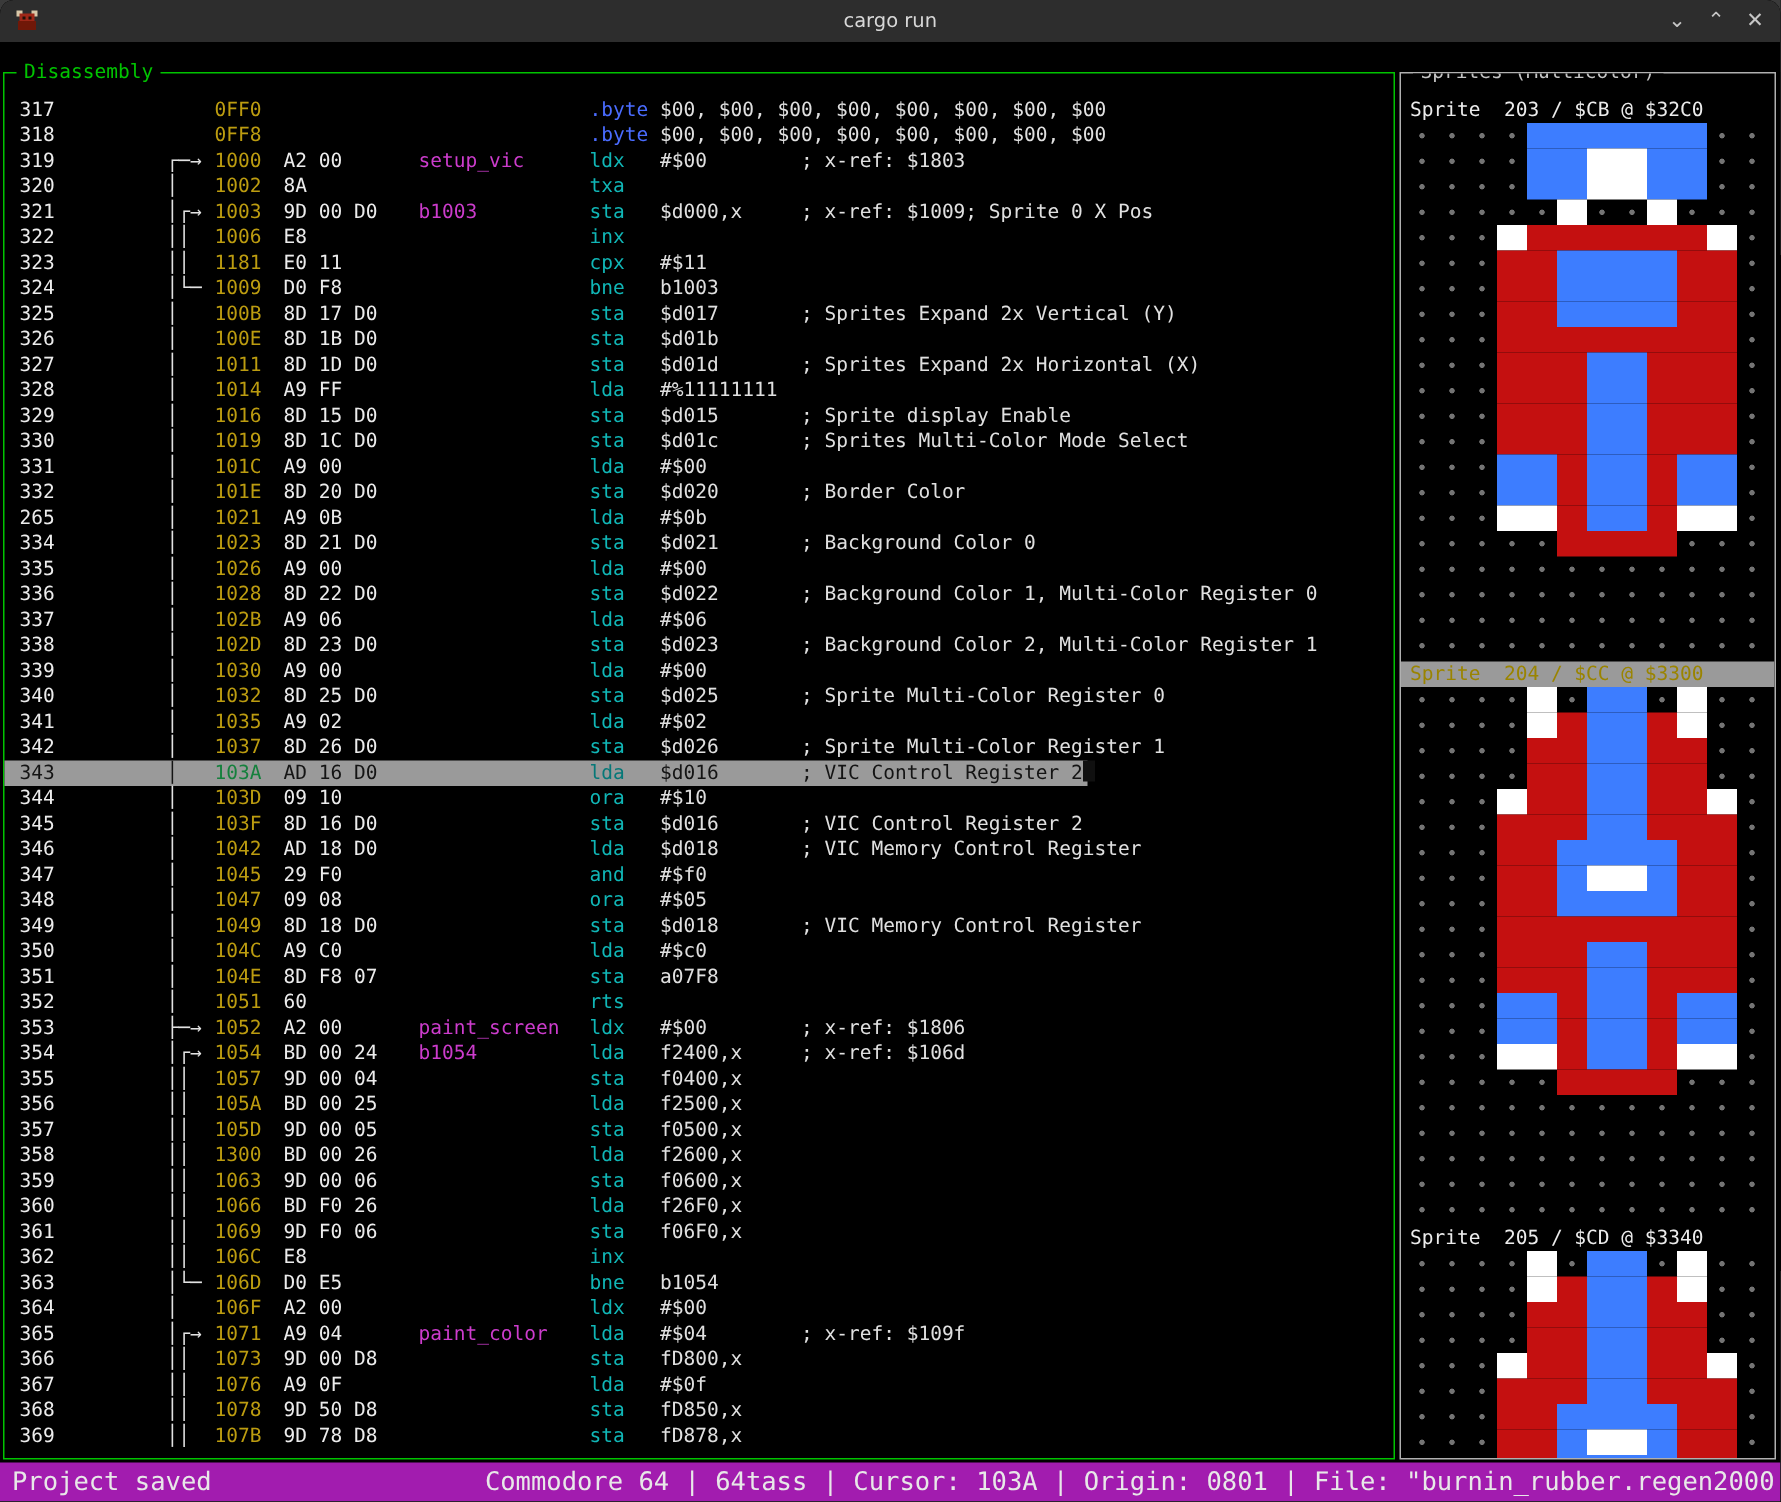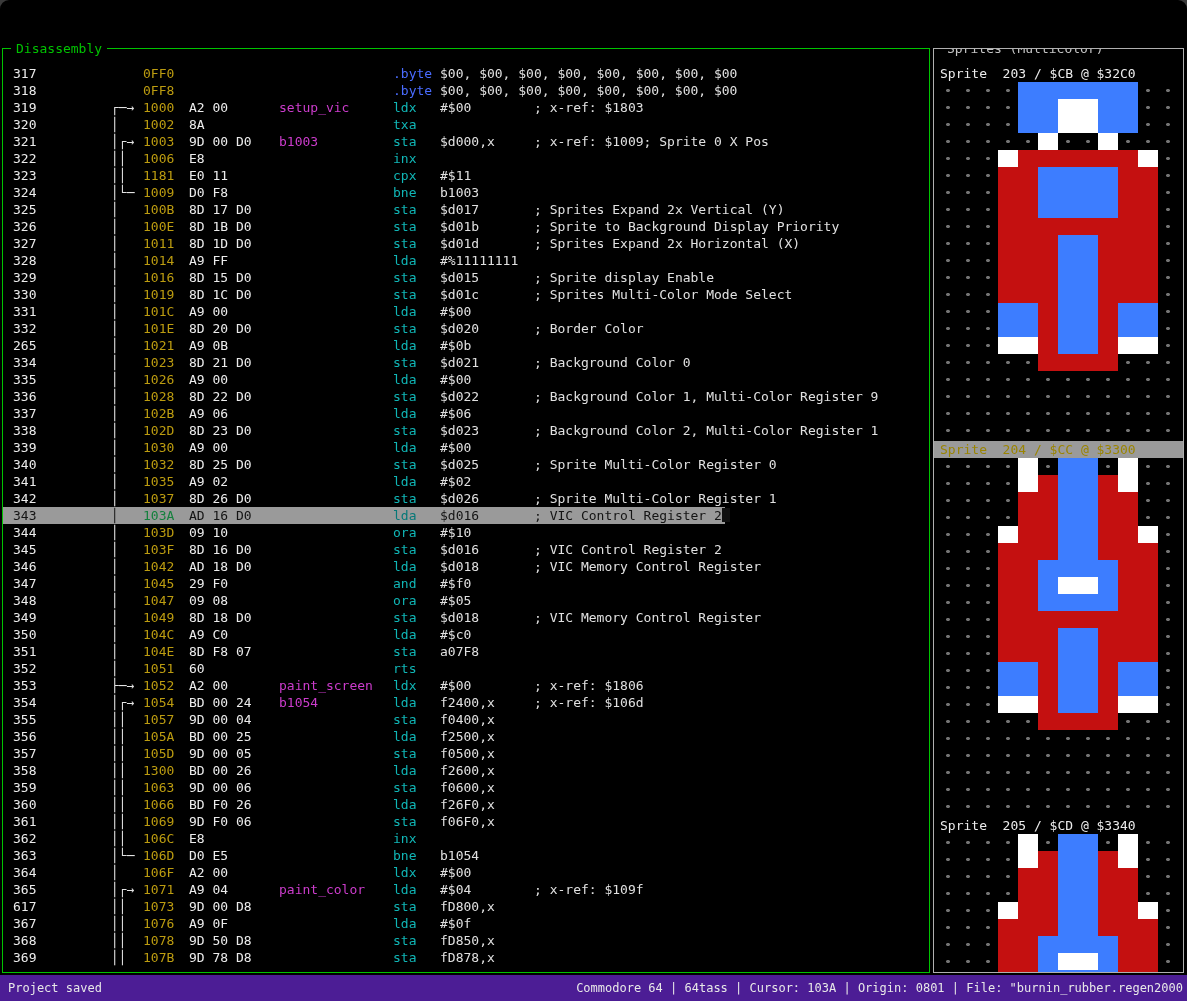--- a/index.html
+++ b/index.html
@@ -48,57 +48,73 @@
   .hl .c-mnem{color:#067878}
   .cursor{display:inline-block;width:8px;height:14px;background:#101010;vertical-align:-2px}
   
   #sprites-list{padding-top:16px;font-size:13px}
   .sprite-header{height:17px;line-height:17px;color:#ececec;padding-left:6px;white-space:pre}
   .sprite-header.sel{background:var(--highlight-bg,#9a9a9a);color:var(--selected-header-text,#9a8400)}
   .sprite-grid{display:grid;grid-template-columns:repeat(12,20px);grid-auto-rows:17px;margin:0 0 2px 4px}
   .px-dot{background-image:radial-gradient(circle,#747474 1.6px,transparent 2px);
     background-repeat:no-repeat;background-position:center}
   
-  #statusbar{position:absolute;left:0;right:0;bottom:0;height:26px;background:#4c1d95;
-    color:#e8e8e8;font-size:12px;line-height:26px}
+  #statusbar{position:absolute;left:0;right:0;bottom:0;height:26px;background:#a21caf;
+    color:#e8e8e8;font-size:17px;line-height:26px}
   #status-left{position:absolute;left:8px;white-space:pre}
   #status-right{position:absolute;right:4px;white-space:pre}
 </style>
 </head>
 <body>
 
 <div id="window">
 
+  <div id="titlebar">
+    <svg id="app-icon" viewBox="0 0 16 16" xmlns="http://www.w3.org/2000/svg">
+      <rect x="1" y="1" width="4" height="4" fill="#d8c8a8"></rect>
+      <rect x="11" y="1" width="4" height="4" fill="#d8c8a8"></rect>
+      <rect x="3" y="3" width="10" height="6" fill="#a02818"></rect>
+      <rect x="2" y="8" width="12" height="6" fill="#701808"></rect>
+      <rect x="5" y="5" width="2" height="2" fill="#201008"></rect>
+      <rect x="9" y="5" width="2" height="2" fill="#201008"></rect>
+    </svg>
+    <span class="title">cargo run</span>
+    <span id="window-controls">
+        <span class="win-btn">⌄</span>
+        <span class="win-btn">⌃</span>
+        <span class="win-btn">✕</span>
+      </span>
+  </div>
 
 
   <div id="content">
 
     <section class="panel" id="disasm">
       <span class="panel-title">Disassembly</span>
       <div id="disasm-rows">
           <div class="drow"><span class="c-num">317</span><span class="c-arrow"></span><span class="c-addr">0FF0</span><span class="c-bytes"></span><span class="c-label"></span><span class="c-mnem directive">.byte</span><span class="c-op">$00, $00, $00, $00, $00, $00, $00, $00</span><span class="c-comment"></span></div>
           <div class="drow"><span class="c-num">318</span><span class="c-arrow"></span><span class="c-addr">0FF8</span><span class="c-bytes"></span><span class="c-label"></span><span class="c-mnem directive">.byte</span><span class="c-op">$00, $00, $00, $00, $00, $00, $00, $00</span><span class="c-comment"></span></div>
           <div class="drow"><span class="c-num">319</span><span class="c-arrow">┌─→</span><span class="c-addr">1000</span><span class="c-bytes">A2 00</span><span class="c-label">setup_vic</span><span class="c-mnem">ldx</span><span class="c-op">#$00</span><span class="c-comment">; x-ref: $1803</span></div>
           <div class="drow"><span class="c-num">320</span><span class="c-arrow">│  </span><span class="c-addr">1002</span><span class="c-bytes">8A</span><span class="c-label"></span><span class="c-mnem">txa</span><span class="c-op"></span><span class="c-comment"></span></div>
           <div class="drow"><span class="c-num">321</span><span class="c-arrow">│┌→</span><span class="c-addr">1003</span><span class="c-bytes">9D 00 D0</span><span class="c-label">b1003</span><span class="c-mnem">sta</span><span class="c-op">$d000,x</span><span class="c-comment">; x-ref: $1009; Sprite 0 X Pos</span></div>
           <div class="drow"><span class="c-num">322</span><span class="c-arrow">││ </span><span class="c-addr">1006</span><span class="c-bytes">E8</span><span class="c-label"></span><span class="c-mnem">inx</span><span class="c-op"></span><span class="c-comment"></span></div>
           <div class="drow"><span class="c-num">323</span><span class="c-arrow">││ </span><span class="c-addr">1181</span><span class="c-bytes">E0 11</span><span class="c-label"></span><span class="c-mnem">cpx</span><span class="c-op">#$11</span><span class="c-comment"></span></div>
           <div class="drow"><span class="c-num">324</span><span class="c-arrow">│└─</span><span class="c-addr">1009</span><span class="c-bytes">D0 F8</span><span class="c-label"></span><span class="c-mnem">bne</span><span class="c-op">b1003</span><span class="c-comment"></span></div>
           <div class="drow"><span class="c-num">325</span><span class="c-arrow">│  </span><span class="c-addr">100B</span><span class="c-bytes">8D 17 D0</span><span class="c-label"></span><span class="c-mnem">sta</span><span class="c-op">$d017</span><span class="c-comment">; Sprites Expand 2x Vertical (Y)</span></div>
-          <div class="drow"><span class="c-num">326</span><span class="c-arrow">│  </span><span class="c-addr">100E</span><span class="c-bytes">8D 1B D0</span><span class="c-label"></span><span class="c-mnem">sta</span><span class="c-op">$d01b</span><span class="c-comment">; Sprite to Background Display Priority</span></div>
+          <div class="drow"><span class="c-num">326</span><span class="c-arrow">│  </span><span class="c-addr">100E</span><span class="c-bytes">8D 1B D0</span><span class="c-label"></span><span class="c-mnem">sta</span><span class="c-op">$d01b</span></div>
           <div class="drow"><span class="c-num">327</span><span class="c-arrow">│  </span><span class="c-addr">1011</span><span class="c-bytes">8D 1D D0</span><span class="c-label"></span><span class="c-mnem">sta</span><span class="c-op">$d01d</span><span class="c-comment">; Sprites Expand 2x Horizontal (X)</span></div>
           <div class="drow"><span class="c-num">328</span><span class="c-arrow">│  </span><span class="c-addr">1014</span><span class="c-bytes">A9 FF</span><span class="c-label"></span><span class="c-mnem">lda</span><span class="c-op">#%11111111</span><span class="c-comment"></span></div>
           <div class="drow"><span class="c-num">329</span><span class="c-arrow">│  </span><span class="c-addr">1016</span><span class="c-bytes">8D 15 D0</span><span class="c-label"></span><span class="c-mnem">sta</span><span class="c-op">$d015</span><span class="c-comment">; Sprite display Enable</span></div>
           <div class="drow"><span class="c-num">330</span><span class="c-arrow">│  </span><span class="c-addr">1019</span><span class="c-bytes">8D 1C D0</span><span class="c-label"></span><span class="c-mnem">sta</span><span class="c-op">$d01c</span><span class="c-comment">; Sprites Multi-Color Mode Select</span></div>
           <div class="drow"><span class="c-num">331</span><span class="c-arrow">│  </span><span class="c-addr">101C</span><span class="c-bytes">A9 00</span><span class="c-label"></span><span class="c-mnem">lda</span><span class="c-op">#$00</span><span class="c-comment"></span></div>
           <div class="drow"><span class="c-num">332</span><span class="c-arrow">│  </span><span class="c-addr">101E</span><span class="c-bytes">8D 20 D0</span><span class="c-label"></span><span class="c-mnem">sta</span><span class="c-op">$d020</span><span class="c-comment">; Border Color</span></div>
           <div class="drow"><span class="c-num">265</span><span class="c-arrow">│  </span><span class="c-addr">1021</span><span class="c-bytes">A9 0B</span><span class="c-label"></span><span class="c-mnem">lda</span><span class="c-op">#$0b</span><span class="c-comment"></span></div>
           <div class="drow"><span class="c-num">334</span><span class="c-arrow">│  </span><span class="c-addr">1023</span><span class="c-bytes">8D 21 D0</span><span class="c-label"></span><span class="c-mnem">sta</span><span class="c-op">$d021</span><span class="c-comment">; Background Color 0</span></div>
           <div class="drow"><span class="c-num">335</span><span class="c-arrow">│  </span><span class="c-addr">1026</span><span class="c-bytes">A9 00</span><span class="c-label"></span><span class="c-mnem">lda</span><span class="c-op">#$00</span><span class="c-comment"></span></div>
-          <div class="drow"><span class="c-num">336</span><span class="c-arrow">│  </span><span class="c-addr">1028</span><span class="c-bytes">8D 22 D0</span><span class="c-label"></span><span class="c-mnem">sta</span><span class="c-op">$d022</span><span class="c-comment">; Background Color 1, Multi-Color Register 9</span></div>
+          <div class="drow"><span class="c-num">336</span><span class="c-arrow">│  </span><span class="c-addr">1028</span><span class="c-bytes">8D 22 D0</span><span class="c-label"></span><span class="c-mnem">sta</span><span class="c-op">$d022</span><span class="c-comment">; Background Color 1, Multi-Color Register 0</span></div>
           <div class="drow"><span class="c-num">337</span><span class="c-arrow">│  </span><span class="c-addr">102B</span><span class="c-bytes">A9 06</span><span class="c-label"></span><span class="c-mnem">lda</span><span class="c-op">#$06</span><span class="c-comment"></span></div>
           <div class="drow"><span class="c-num">338</span><span class="c-arrow">│  </span><span class="c-addr">102D</span><span class="c-bytes">8D 23 D0</span><span class="c-label"></span><span class="c-mnem">sta</span><span class="c-op">$d023</span><span class="c-comment">; Background Color 2, Multi-Color Register 1</span></div>
           <div class="drow"><span class="c-num">339</span><span class="c-arrow">│  </span><span class="c-addr">1030</span><span class="c-bytes">A9 00</span><span class="c-label"></span><span class="c-mnem">lda</span><span class="c-op">#$00</span><span class="c-comment"></span></div>
           <div class="drow"><span class="c-num">340</span><span class="c-arrow">│  </span><span class="c-addr">1032</span><span class="c-bytes">8D 25 D0</span><span class="c-label"></span><span class="c-mnem">sta</span><span class="c-op">$d025</span><span class="c-comment">; Sprite Multi-Color Register 0</span></div>
           <div class="drow"><span class="c-num">341</span><span class="c-arrow">│  </span><span class="c-addr">1035</span><span class="c-bytes">A9 02</span><span class="c-label"></span><span class="c-mnem">lda</span><span class="c-op">#$02</span><span class="c-comment"></span></div>
           <div class="drow"><span class="c-num">342</span><span class="c-arrow">│  </span><span class="c-addr">1037</span><span class="c-bytes">8D 26 D0</span><span class="c-label"></span><span class="c-mnem">sta</span><span class="c-op">$d026</span><span class="c-comment">; Sprite Multi-Color Register 1</span></div>
           <div class="drow hl"><span class="c-num">343</span><span class="c-arrow">│  </span><span class="c-addr">103A</span><span class="c-bytes">AD 16 D0</span><span class="c-label"></span><span class="c-mnem">lda</span><span class="c-op">$d016</span><span class="c-comment">; VIC Control Register 2<span class="cursor"></span></span></div>
           <div class="drow"><span class="c-num">344</span><span class="c-arrow">│  </span><span class="c-addr">103D</span><span class="c-bytes">09 10</span><span class="c-label"></span><span class="c-mnem">ora</span><span class="c-op">#$10</span><span class="c-comment"></span></div>
           <div class="drow"><span class="c-num">345</span><span class="c-arrow">│  </span><span class="c-addr">103F</span><span class="c-bytes">8D 16 D0</span><span class="c-label"></span><span class="c-mnem">sta</span><span class="c-op">$d016</span><span class="c-comment">; VIC Control Register 2</span></div>
           <div class="drow"><span class="c-num">346</span><span class="c-arrow">│  </span><span class="c-addr">1042</span><span class="c-bytes">AD 18 D0</span><span class="c-label"></span><span class="c-mnem">lda</span><span class="c-op">$d018</span><span class="c-comment">; VIC Memory Control Register</span></div>
@@ -114,21 +130,21 @@
           <div class="drow"><span class="c-num">356</span><span class="c-arrow">││ </span><span class="c-addr">105A</span><span class="c-bytes">BD 00 25</span><span class="c-label"></span><span class="c-mnem">lda</span><span class="c-op">f2500,x</span><span class="c-comment"></span></div>
           <div class="drow"><span class="c-num">357</span><span class="c-arrow">││ </span><span class="c-addr">105D</span><span class="c-bytes">9D 00 05</span><span class="c-label"></span><span class="c-mnem">sta</span><span class="c-op">f0500,x</span><span class="c-comment"></span></div>
           <div class="drow"><span class="c-num">358</span><span class="c-arrow">││ </span><span class="c-addr">1300</span><span class="c-bytes">BD 00 26</span><span class="c-label"></span><span class="c-mnem">lda</span><span class="c-op">f2600,x</span><span class="c-comment"></span></div>
           <div class="drow"><span class="c-num">359</span><span class="c-arrow">││ </span><span class="c-addr">1063</span><span class="c-bytes">9D 00 06</span><span class="c-label"></span><span class="c-mnem">sta</span><span class="c-op">f0600,x</span><span class="c-comment"></span></div>
           <div class="drow"><span class="c-num">360</span><span class="c-arrow">││ </span><span class="c-addr">1066</span><span class="c-bytes">BD F0 26</span><span class="c-label"></span><span class="c-mnem">lda</span><span class="c-op">f26F0,x</span><span class="c-comment"></span></div>
           <div class="drow"><span class="c-num">361</span><span class="c-arrow">││ </span><span class="c-addr">1069</span><span class="c-bytes">9D F0 06</span><span class="c-label"></span><span class="c-mnem">sta</span><span class="c-op">f06F0,x</span><span class="c-comment"></span></div>
           <div class="drow"><span class="c-num">362</span><span class="c-arrow">││ </span><span class="c-addr">106C</span><span class="c-bytes">E8</span><span class="c-label"></span><span class="c-mnem">inx</span><span class="c-op"></span><span class="c-comment"></span></div>
           <div class="drow"><span class="c-num">363</span><span class="c-arrow">│└─</span><span class="c-addr">106D</span><span class="c-bytes">D0 E5</span><span class="c-label"></span><span class="c-mnem">bne</span><span class="c-op">b1054</span><span class="c-comment"></span></div>
           <div class="drow"><span class="c-num">364</span><span class="c-arrow">│  </span><span class="c-addr">106F</span><span class="c-bytes">A2 00</span><span class="c-label"></span><span class="c-mnem">ldx</span><span class="c-op">#$00</span><span class="c-comment"></span></div>
           <div class="drow"><span class="c-num">365</span><span class="c-arrow">│┌→</span><span class="c-addr">1071</span><span class="c-bytes">A9 04</span><span class="c-label">paint_color</span><span class="c-mnem">lda</span><span class="c-op">#$04</span><span class="c-comment">; x-ref: $109f</span></div>
-          <div class="drow"><span class="c-num">617</span><span class="c-arrow">││ </span><span class="c-addr">1073</span><span class="c-bytes">9D 00 D8</span><span class="c-label"></span><span class="c-mnem">sta</span><span class="c-op">fD800,x</span><span class="c-comment"></span></div>
+          <div class="drow"><span class="c-num">366</span><span class="c-arrow">││ </span><span class="c-addr">1073</span><span class="c-bytes">9D 00 D8</span><span class="c-label"></span><span class="c-mnem">sta</span><span class="c-op">fD800,x</span><span class="c-comment"></span></div>
           <div class="drow"><span class="c-num">367</span><span class="c-arrow">││ </span><span class="c-addr">1076</span><span class="c-bytes">A9 0F</span><span class="c-label"></span><span class="c-mnem">lda</span><span class="c-op">#$0f</span><span class="c-comment"></span></div>
           <div class="drow"><span class="c-num">368</span><span class="c-arrow">││ </span><span class="c-addr">1078</span><span class="c-bytes">9D 50 D8</span><span class="c-label"></span><span class="c-mnem">sta</span><span class="c-op">fD850,x</span><span class="c-comment"></span></div>
           <div class="drow"><span class="c-num">369</span><span class="c-arrow">││ </span><span class="c-addr">107B</span><span class="c-bytes">9D 78 D8</span><span class="c-label"></span><span class="c-mnem">sta</span><span class="c-op">fD878,x</span><span class="c-comment"></span></div>
         </div>
     </section>
 
     <section class="panel" id="sprites">
       <span class="panel-title">Sprites (Multicolor)</span>
       <div id="sprites-list">
           <div class="sprite-header">Sprite  203 / $CB @ $32C0</div>

